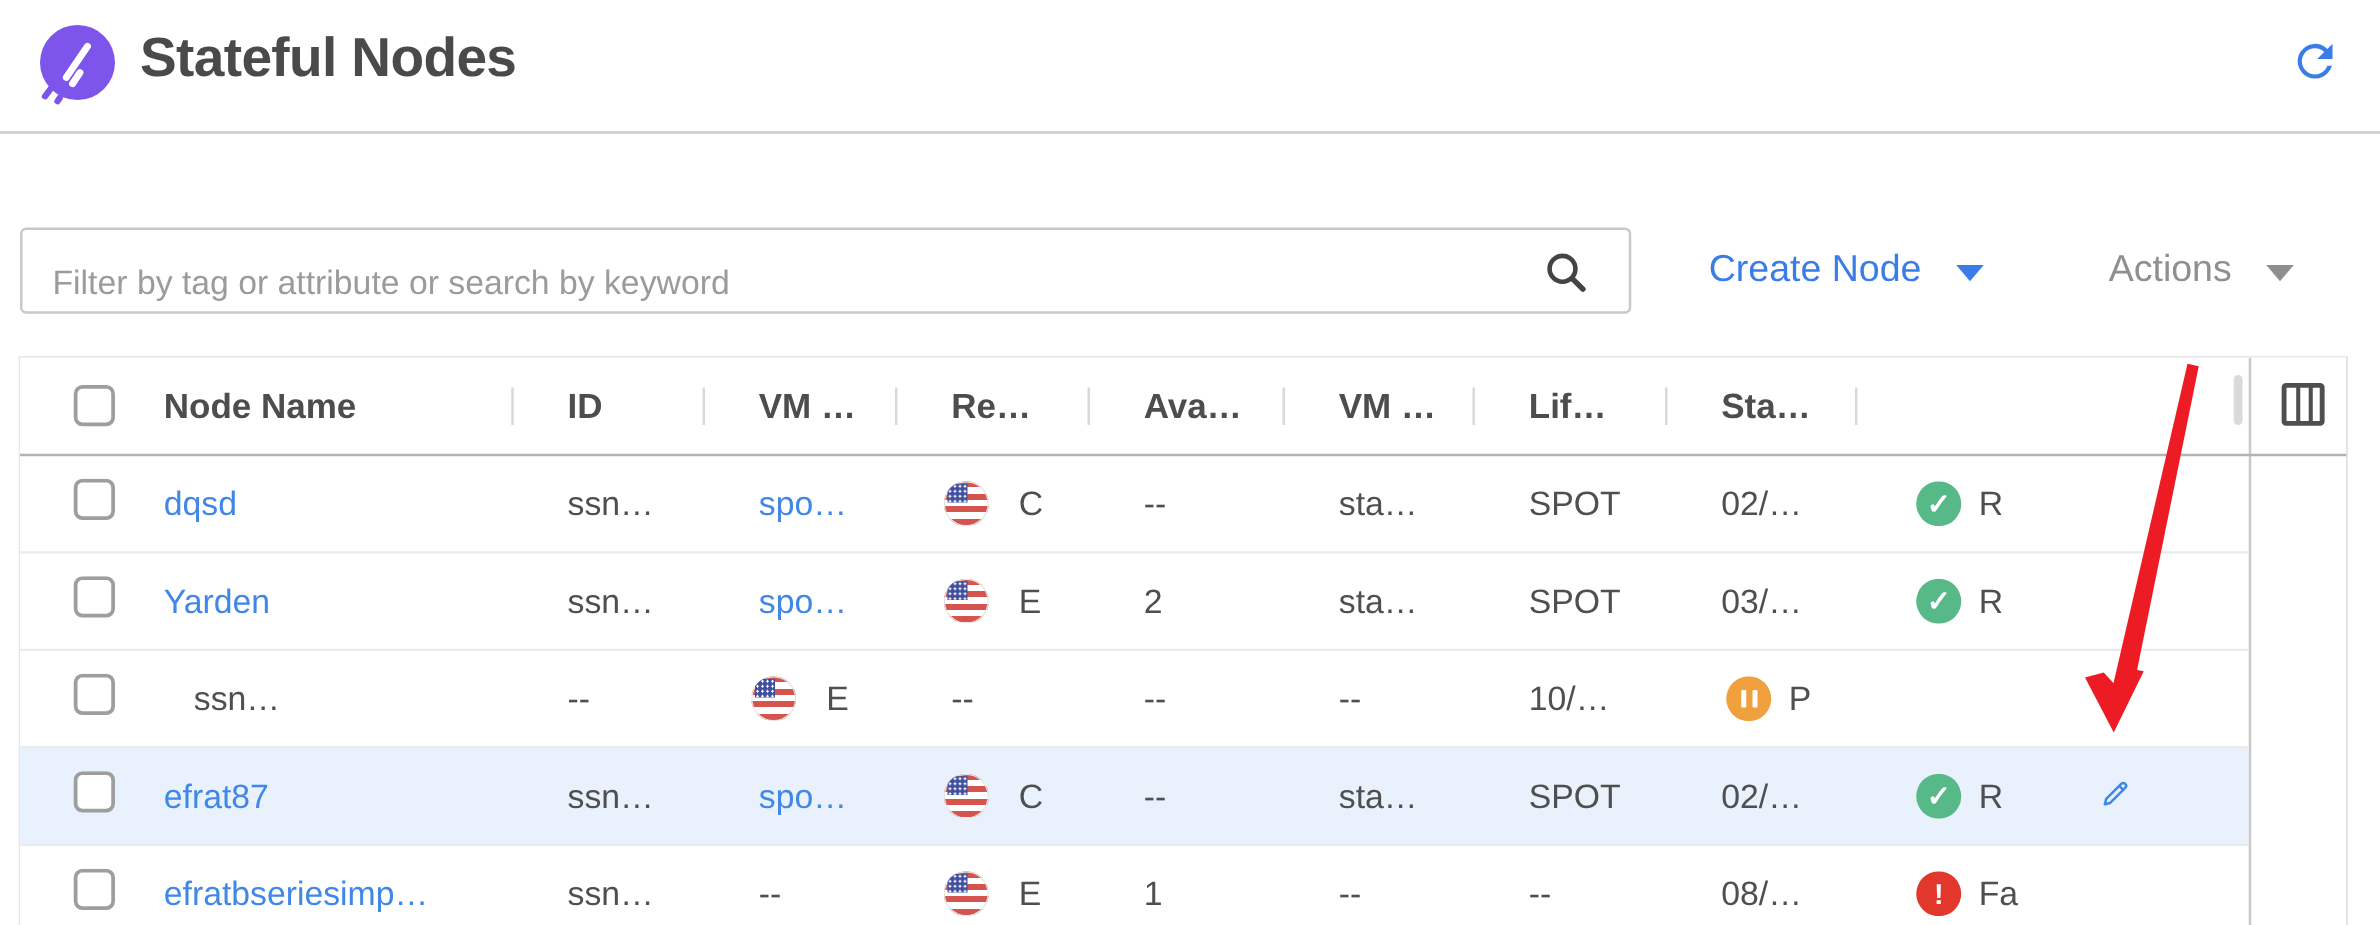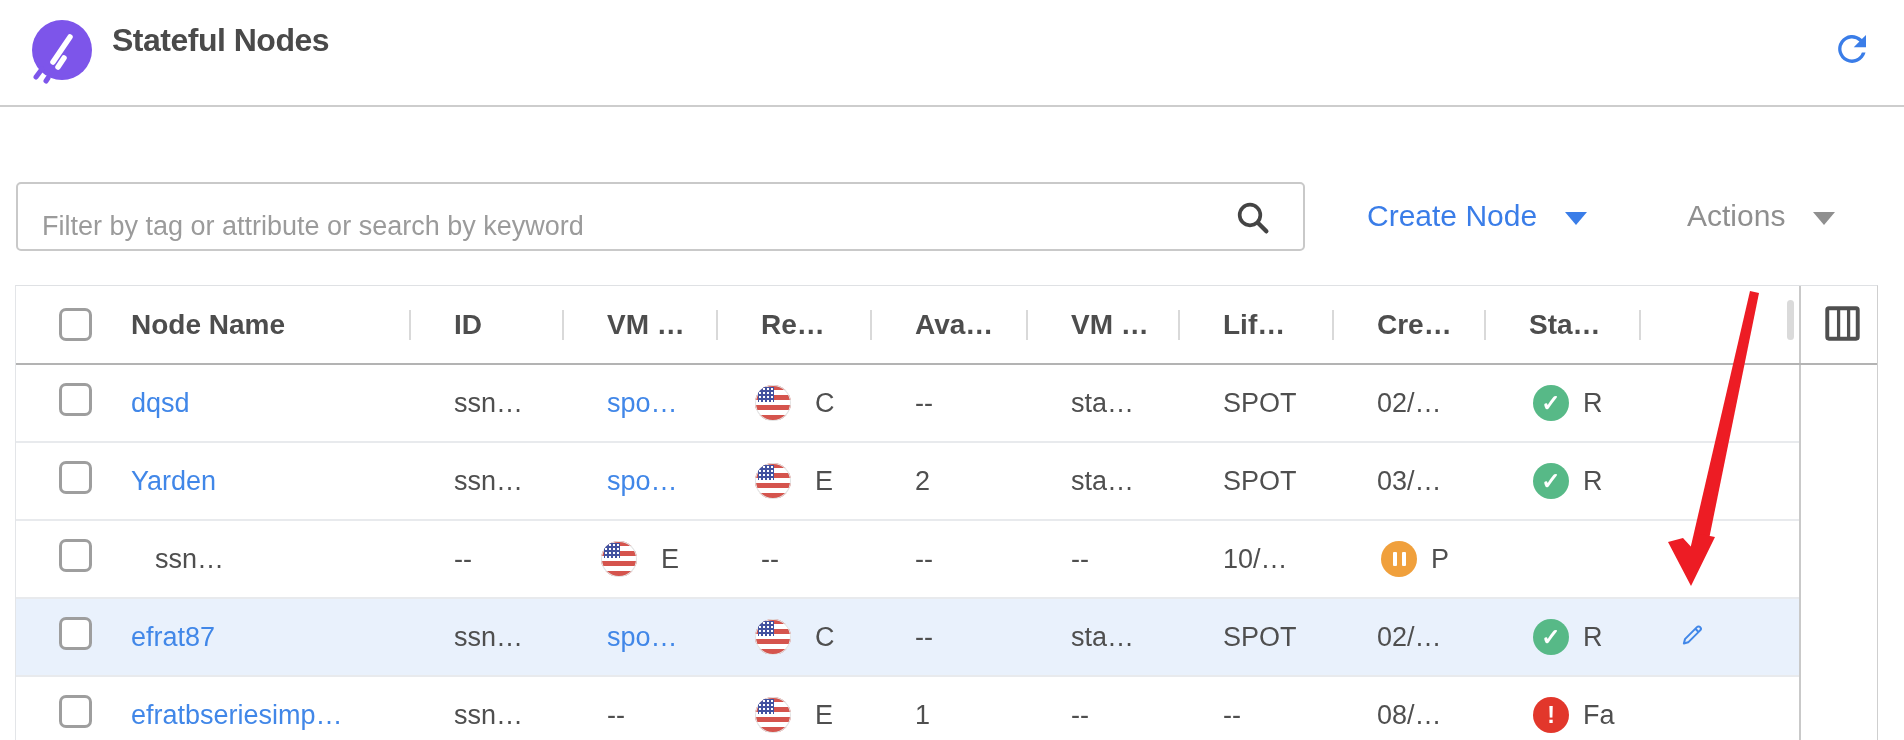--- a/index.html
+++ b/index.html
@@ -3,21 +3,21 @@
 <meta charset="utf-8">
 <style>
   * { box-sizing: border-box; margin: 0; padding: 0; }
   html,body { width:1904px; height:740px; background:#fff; overflow:hidden;
     font-family:"Liberation Sans", sans-serif; }
 
   
   .page-header { position:absolute; left:0; top:0; width:1904px; height:107px;
     background:#fff; border-bottom:2px solid #cdcdcd; }
   .logo { position:absolute; left:27px; top:19px; width:66px; height:66px; }
-  .page-title { position:absolute; left:112px; top:22px; font-size:32px; font-weight:bold;
+  .page-title { position:absolute; left:112px; top:22px; font-size:44px; font-weight:bold;
     color:#4a4a4a; letter-spacing:-0.5px; }
   .refresh-btn { position:absolute; left:1831px; top:28px; width:42px; height:42px; cursor:pointer; }
 
   
   .filter-box { position:absolute; left:16px; top:182px; width:1289px; height:69px;
     border:2px solid #c9c9c9; border-radius:5px; background:#fff; }
   .filter-input { position:absolute; left:0; top:0; width:100%; height:100%; border:none; outline:none;
     background:transparent; padding:0 70px 0 24px; font-size:27px; color:#555;
     font-family:"Liberation Sans", sans-serif;margin-top:10px; }
   .filter-input::placeholder { color:#9b9b9b; opacity:1; }
@@ -136,21 +136,20 @@
     <div class="hcell c-cb">
       <span class="cb"></span>
     </div>
     <div class="hcell c-name">Node Name</div>
     <div class="hcell sep">ID</div>
     <div class="hcell sep">VM …</div>
     <div class="hcell sep">Re…</div>
     <div class="hcell sep">Ava…</div>
     <div class="hcell sep">VM …</div>
     <div class="hcell sep">Lif…</div>
-    <div class="hcell sep">Cre…</div>
     <div class="hcell sep">Sta…</div>
     <div class="hcell sep"></div>
     <div class="hcell"></div>
   </div>
 
   <div class="trow">
     <div class="tcell c-cb"><span class="cb"></span></div>
     <div class="tcell c-name"><span class="link">dqsd</span></div>
     <div class="tcell">ssn…</div>
     <div class="tcell"><span class="link">spo…</span></div>

